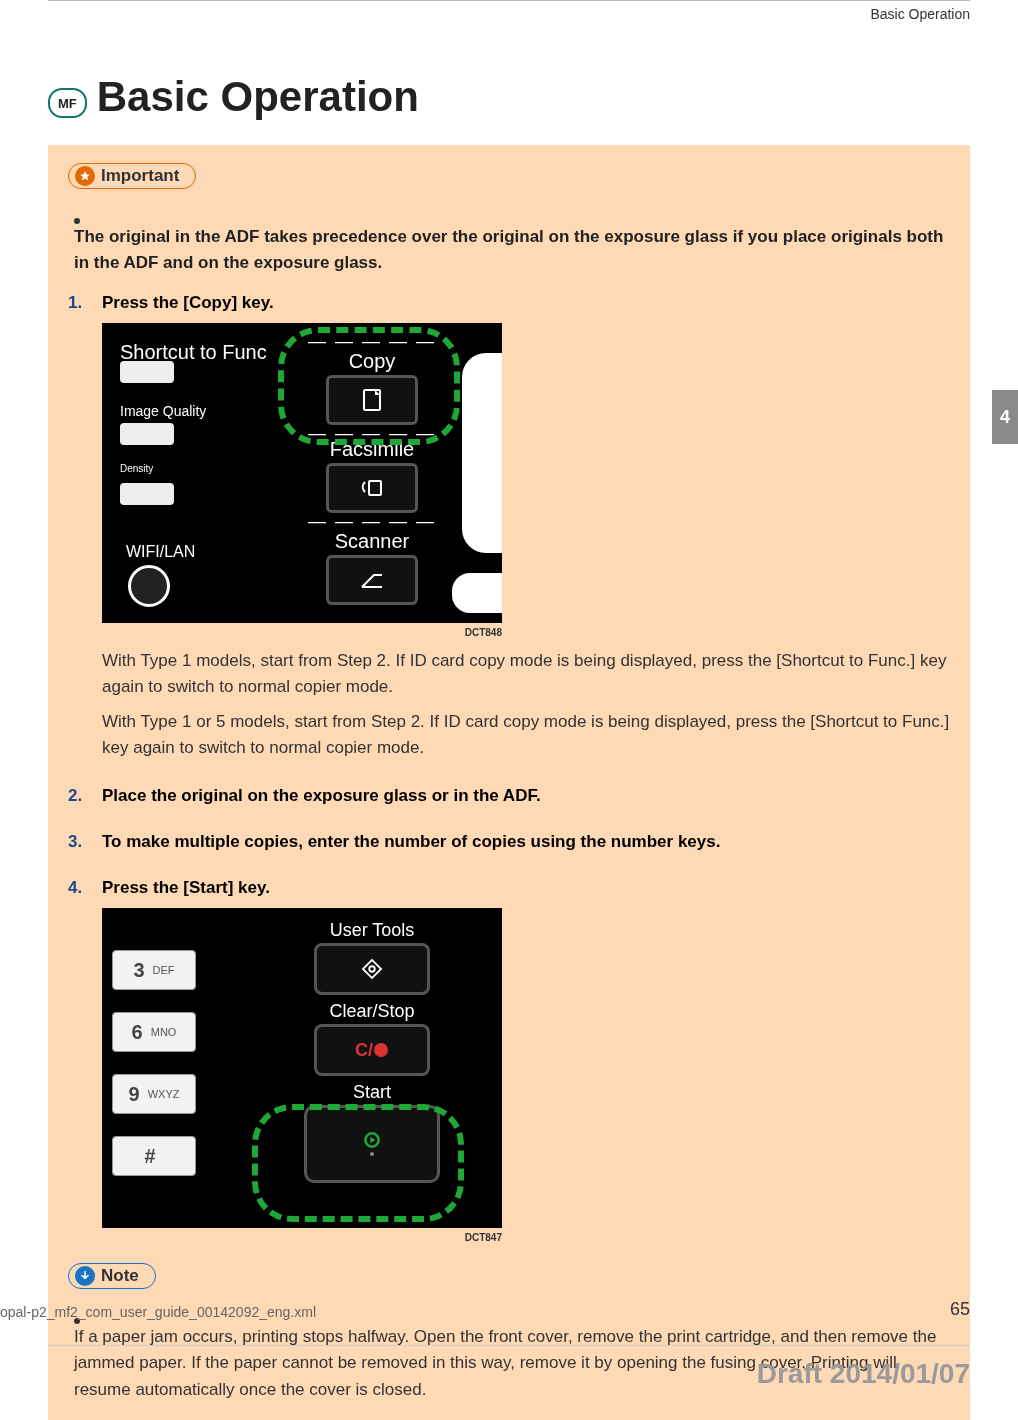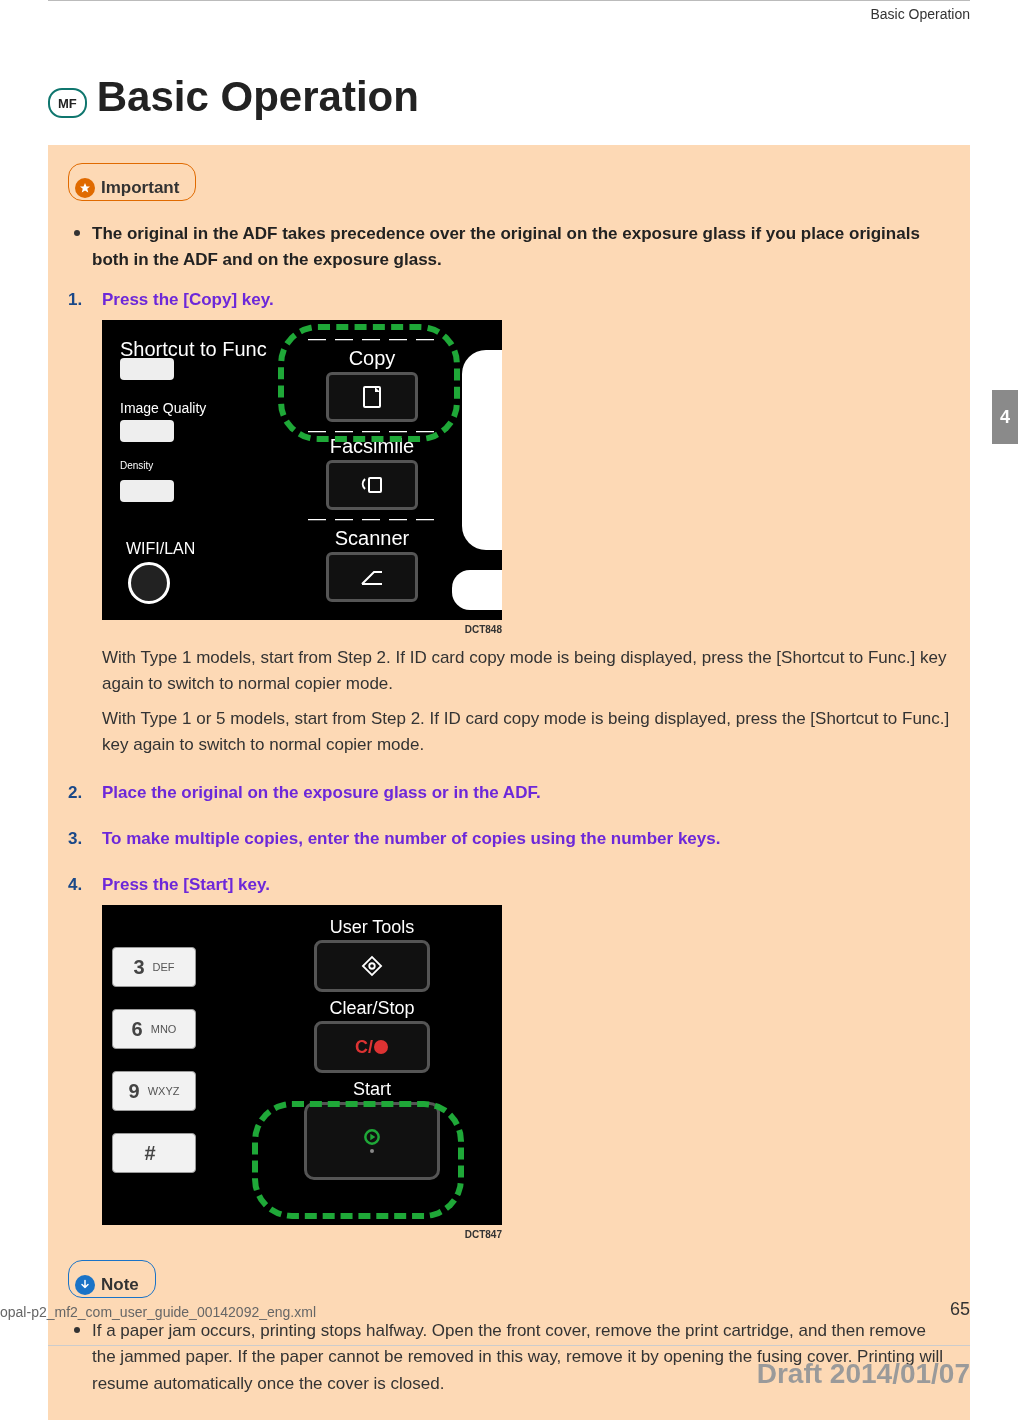--- a/index.html
+++ b/index.html
@@ -4,34 +4,34 @@
 <style>
   html,body{margin:0;padding:0;background:#fff;font-family:"Helvetica Neue",Arial,sans-serif;color:#222;}
   .page{width:1018px;height:1420px;position:relative;box-sizing:border-box;padding:0 0 0 0;}
   .top-border{border-top:1px solid #bbb;margin:0 48px;}
   .running-head{position:absolute;top:6px;right:48px;font-size:14px;color:#333;}
   .content{margin:72px 48px 0 48px;}
   .title-row{display:flex;align-items:center;margin-bottom:24px;}
   .mf-badge{display:inline-flex;align-items:center;justify-content:center;border:2px solid #0f766e;border-radius:14px;padding:0 8px;height:26px;font-size:13px;font-weight:bold;margin-right:10px;position:relative;top:6px;}
   .title{font-size:42px;font-weight:bold;}
   .peach-box{background:#fdd9b5;padding:18px 20px 24px 20px;}
-  .callout{display:inline-flex;align-items:center;border:1.5px solid #e06a00;border-radius:14px;padding:14px 16px 2px 6px;margin-bottom:12px;justify-content:space-between;}
+  .callout{display:inline-flex;align-items:center;border:1.5px solid #e06a00;border-radius:14px;padding:2px 16px 2px 6px;margin-bottom:12px;justify-content:space-between;}
   .callout-icon{width:20px;height:20px;border-radius:50%;display:flex;align-items:center;justify-content:center;margin-right:6px;background:#e06a00;}
   .callout-icon svg{width:12px;height:12px;fill:#fff;}
   .callout-note .callout-icon{background:#1a73c7;}
   .callout-note{border-color:#1a73c7;}
   .callout-label{font-weight:bold;font-size:17px;color:#333;}
-  .bullet-row{display:flex;align-items:flex-start;margin:8px 0 18px 6px;}
+  .bullet-row{display:flex;align-items:flex-start;margin:8px 0 18px 6px;flex-direction:column;}
   .bullet-dot{width:6px;height:6px;border-radius:50%;background:#333;margin-top:9px;margin-right:12px;flex:0 0 auto;}
   .bullet-text{font-size:17px;line-height:1.5;font-weight:bold;}
   ol.steps{list-style:none;margin:0;padding:0;}
   ol.steps>li{display:flex;align-items:flex-start;margin:0 0 16px 0;}
   .step-num{width:34px;flex:0 0 auto;font-size:17px;font-weight:bold;color:#1a4888;}
   .step-body{flex:1;}
-  .step-title{font-size:17px;font-weight:bold;color:#6d28d9;margin-bottom:10px;}
+  .step-title{font-size:17px;font-weight:bold;color:#000000;margin-bottom:10px;}
   .step-para{font-size:17px;line-height:1.5;color:#333;margin:10px 0;}
   
   .figwrap{margin:6px 0 4px 0;}
   .panel1{background:#000;width:400px;height:300px;position:relative;color:#fff;font-family:Arial,sans-serif;}
   .p1-shortcut{position:absolute;left:18px;top:18px;font-size:20px;}
   .p1-imgq{position:absolute;left:18px;top:80px;font-size:14px;}
   .p1-density{position:absolute;left:18px;top:140px;font-size:10px;}
   .p1-wifi{position:absolute;left:24px;top:220px;font-size:16px;}
   .p1-softkey{position:absolute;left:18px;width:54px;height:22px;background:#eee;border-radius:4px;}
   .p1-col{position:absolute;left:200px;top:10px;width:140px;text-align:center;}

